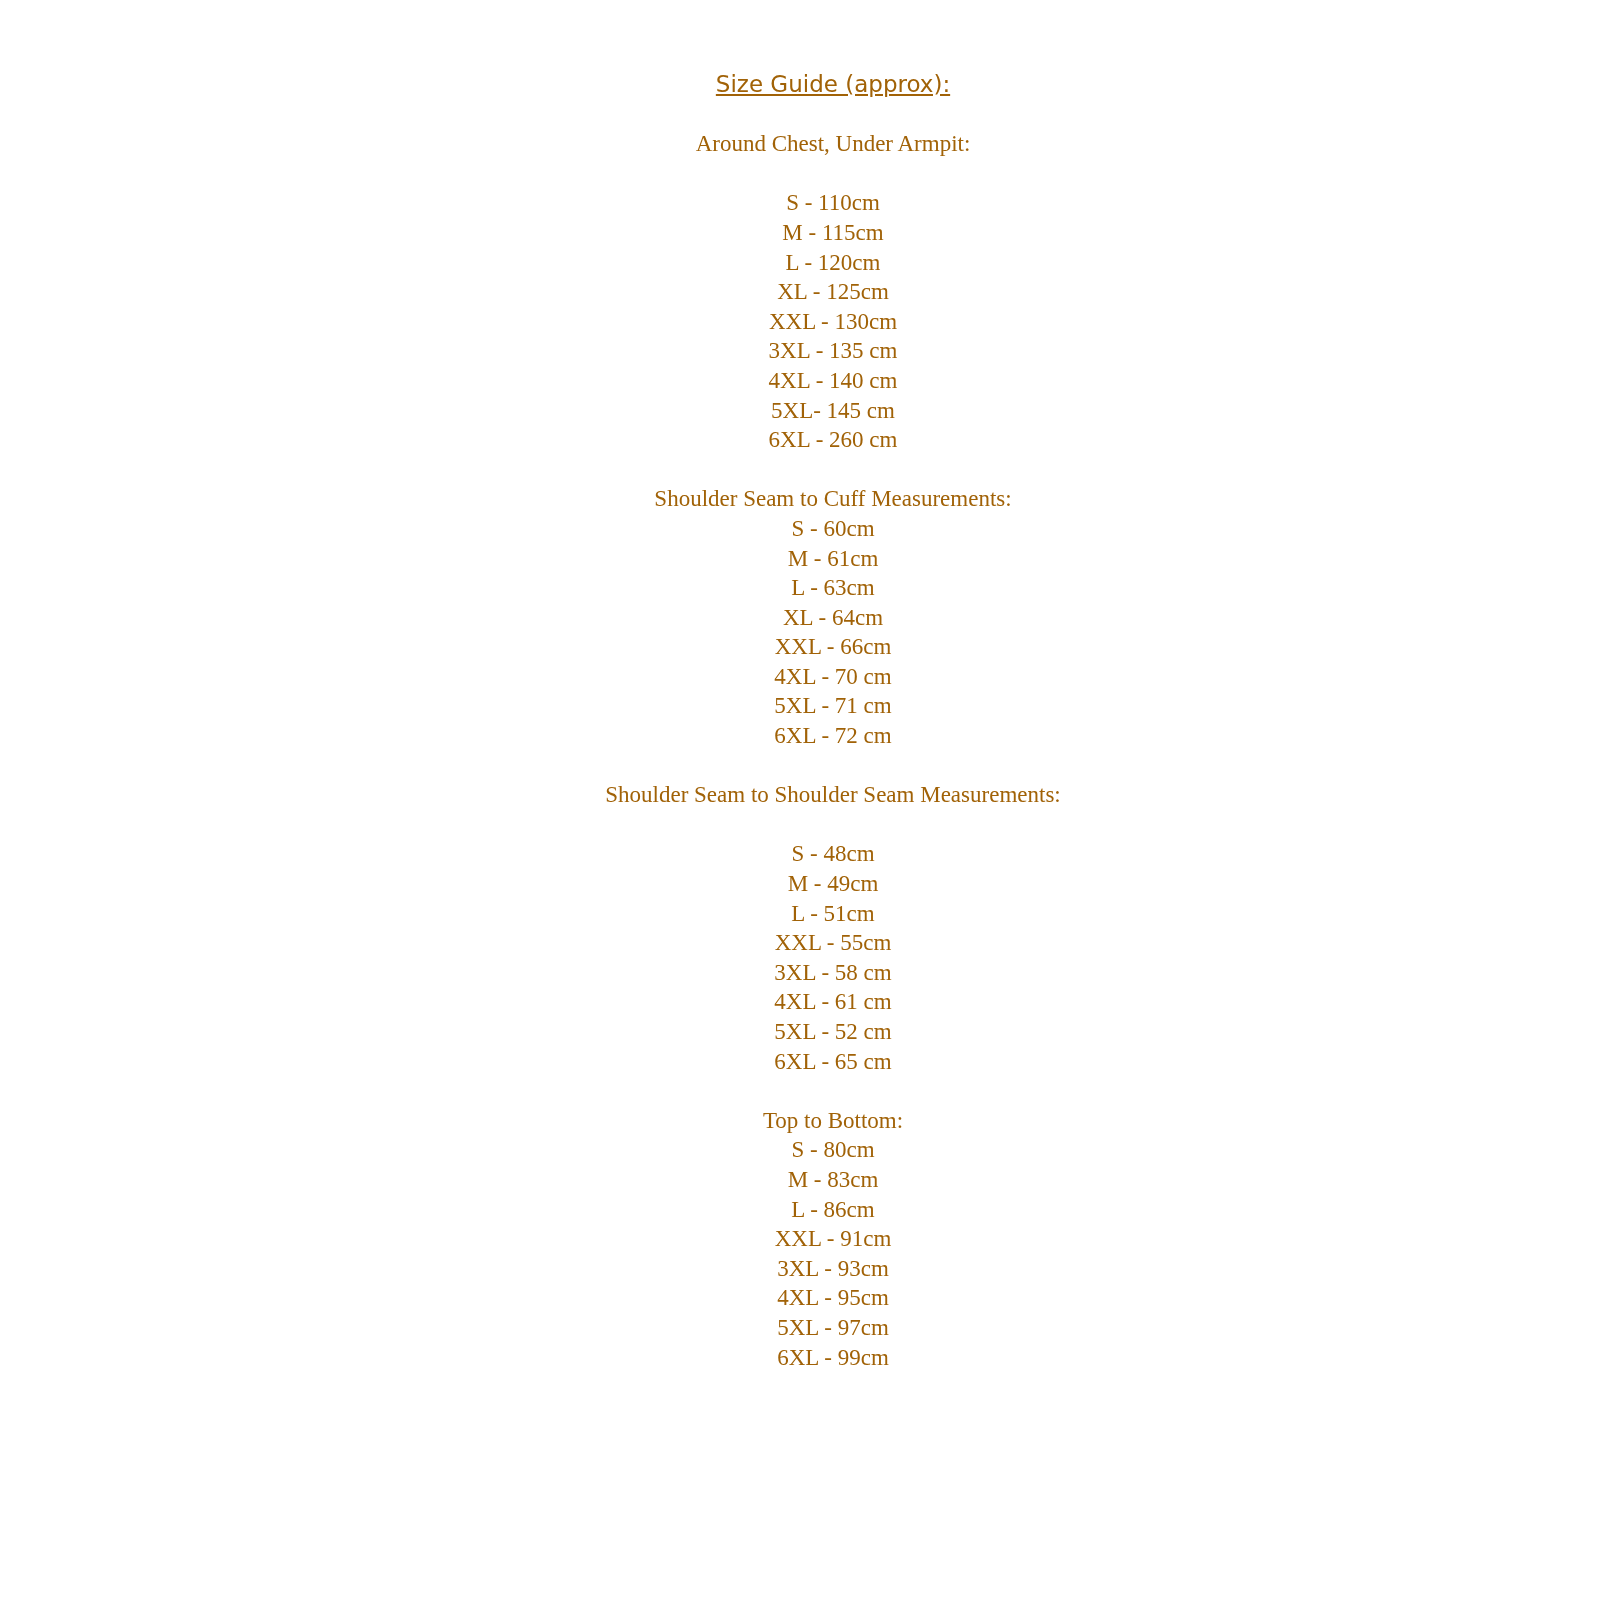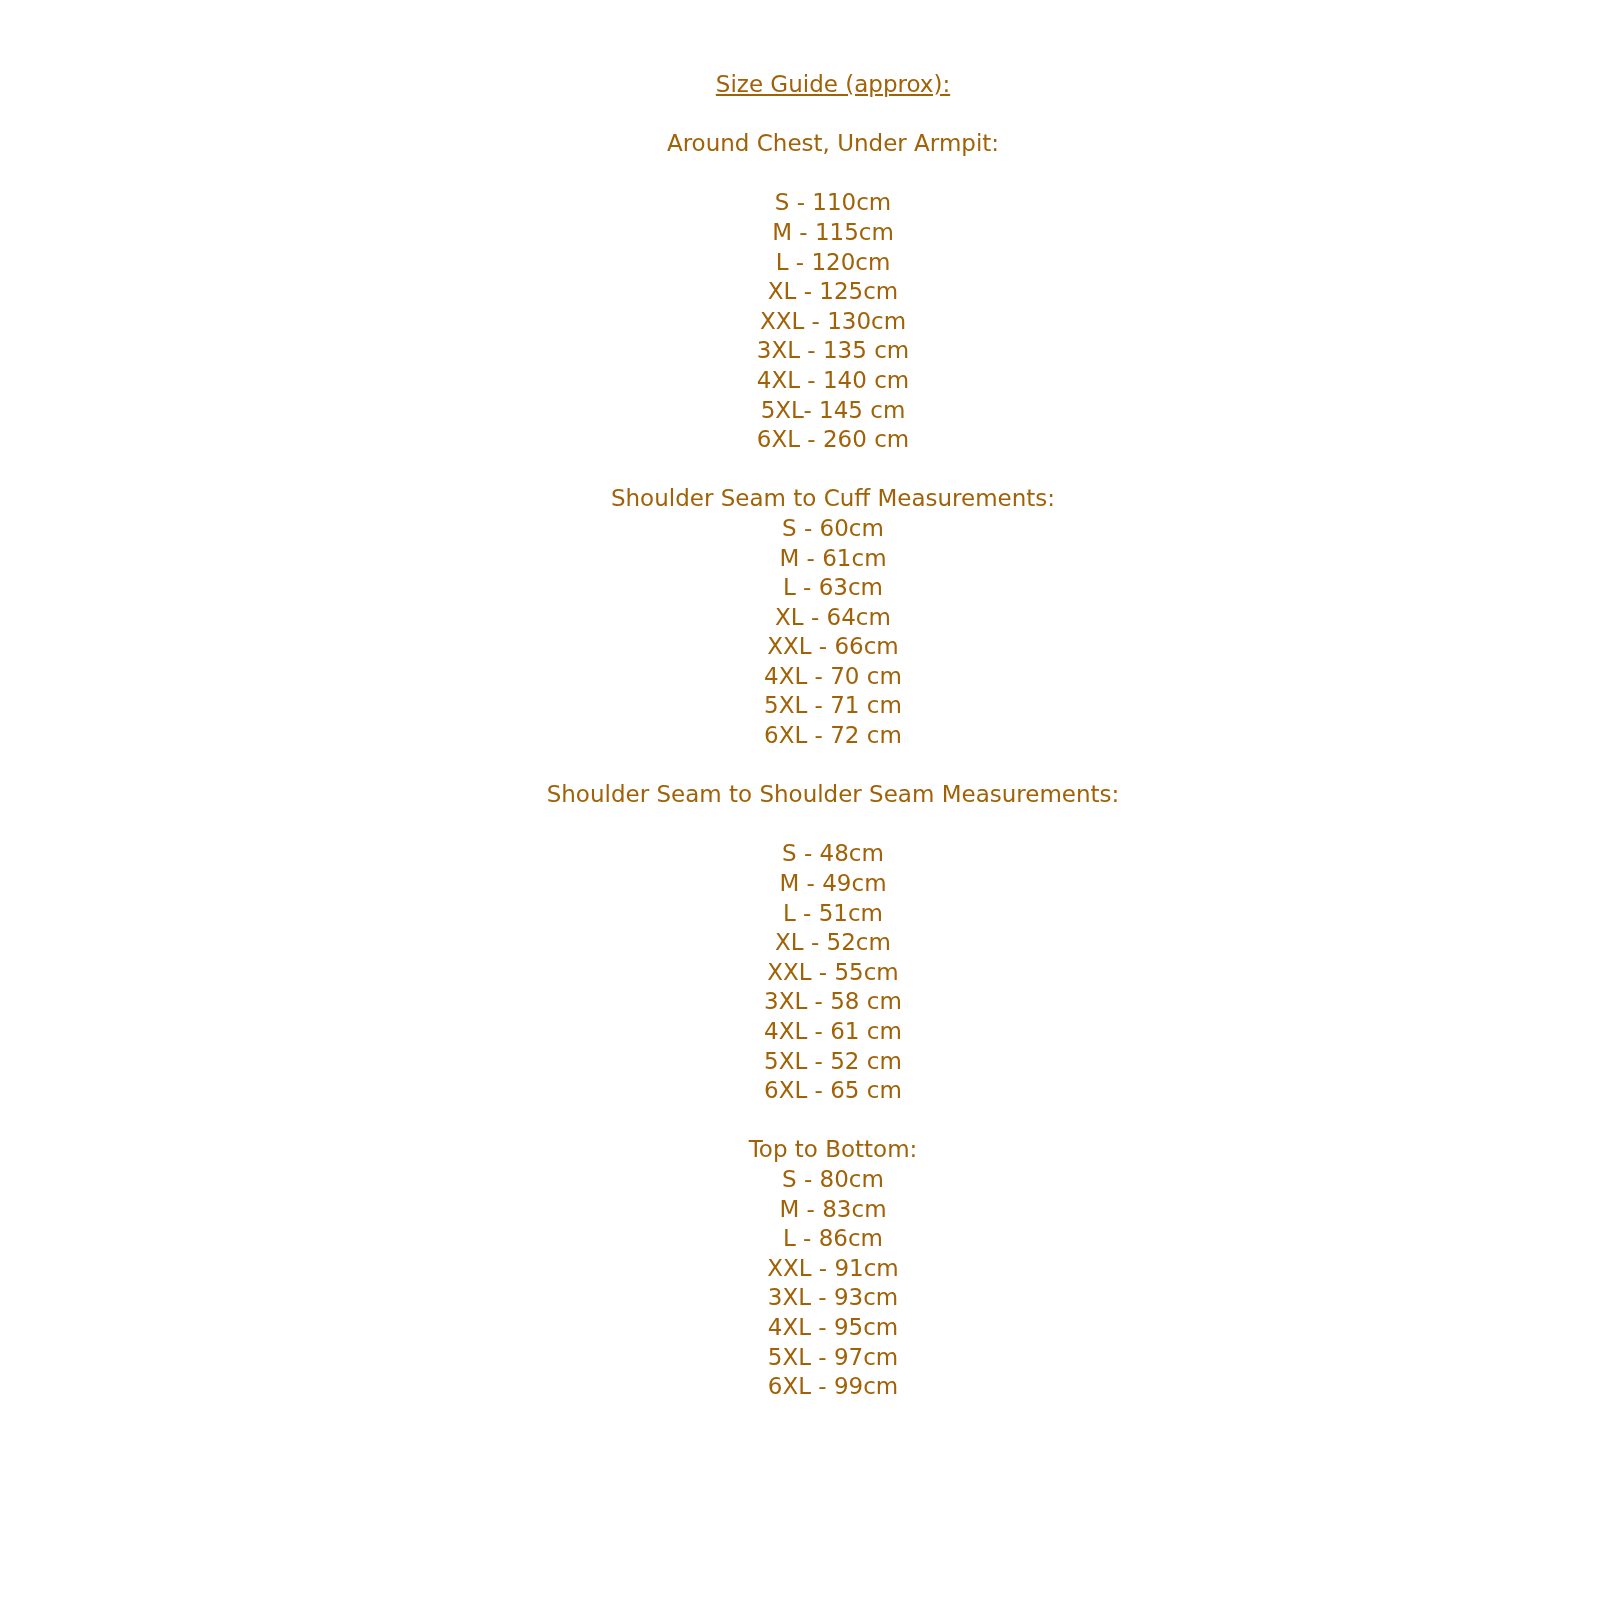--- a/index.html
+++ b/index.html
@@ -22,20 +22,21 @@
     color: #a16207;
   }
   .page-title {
     text-decoration: underline;
     margin: 0 0 29.6px 0;         
     font-weight: normal;
     font-size: 23px;
   }
   .section {
     margin-bottom: 29.6px;        
+    font-family: Liberation Serif, serif;
   }
   .section:last-child {
     margin-bottom: 0;
   }
   .section-heading {
     margin: 0;
   }
   .section-heading.gap-after {
     margin-bottom: 29.6px;        
   }
@@ -78,21 +79,20 @@
           <p class="size-line">6XL - 72 cm</p>
         </div>
   </div>
 
   <div class="section">
     <p class="section-heading gap-after">Shoulder Seam to Shoulder Seam Measurements:</p>
     <div class="section-items">
           <p class="size-line">S - 48cm</p>
           <p class="size-line">M - 49cm</p>
           <p class="size-line">L - 51cm</p>
-          <p class="size-line">XL - 52cm</p>
           <p class="size-line">XXL - 55cm</p>
           <p class="size-line">3XL - 58 cm</p>
           <p class="size-line">4XL - 61 cm</p>
           <p class="size-line">5XL - 52 cm</p>
           <p class="size-line">6XL - 65 cm</p>
         </div>
   </div>
 
   <div class="section">
     <p class="section-heading">Top to Bottom:</p>

